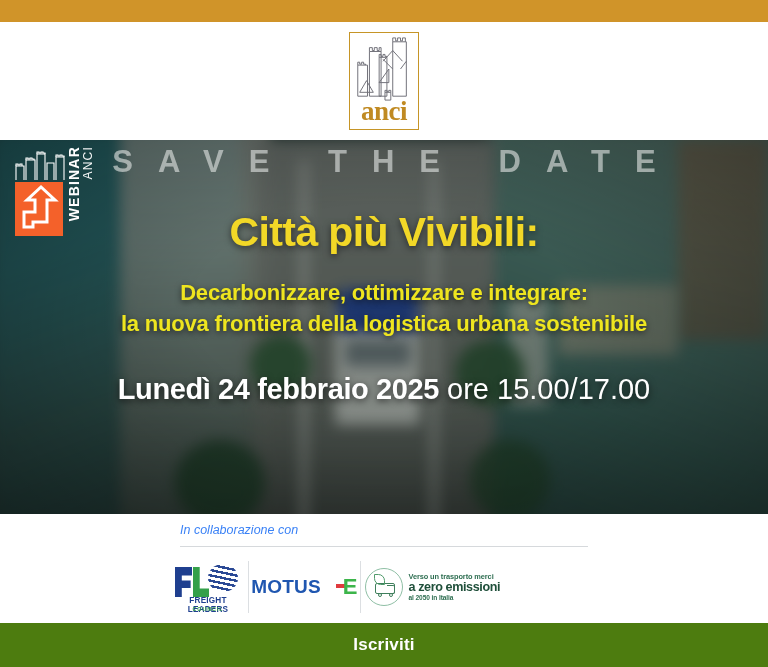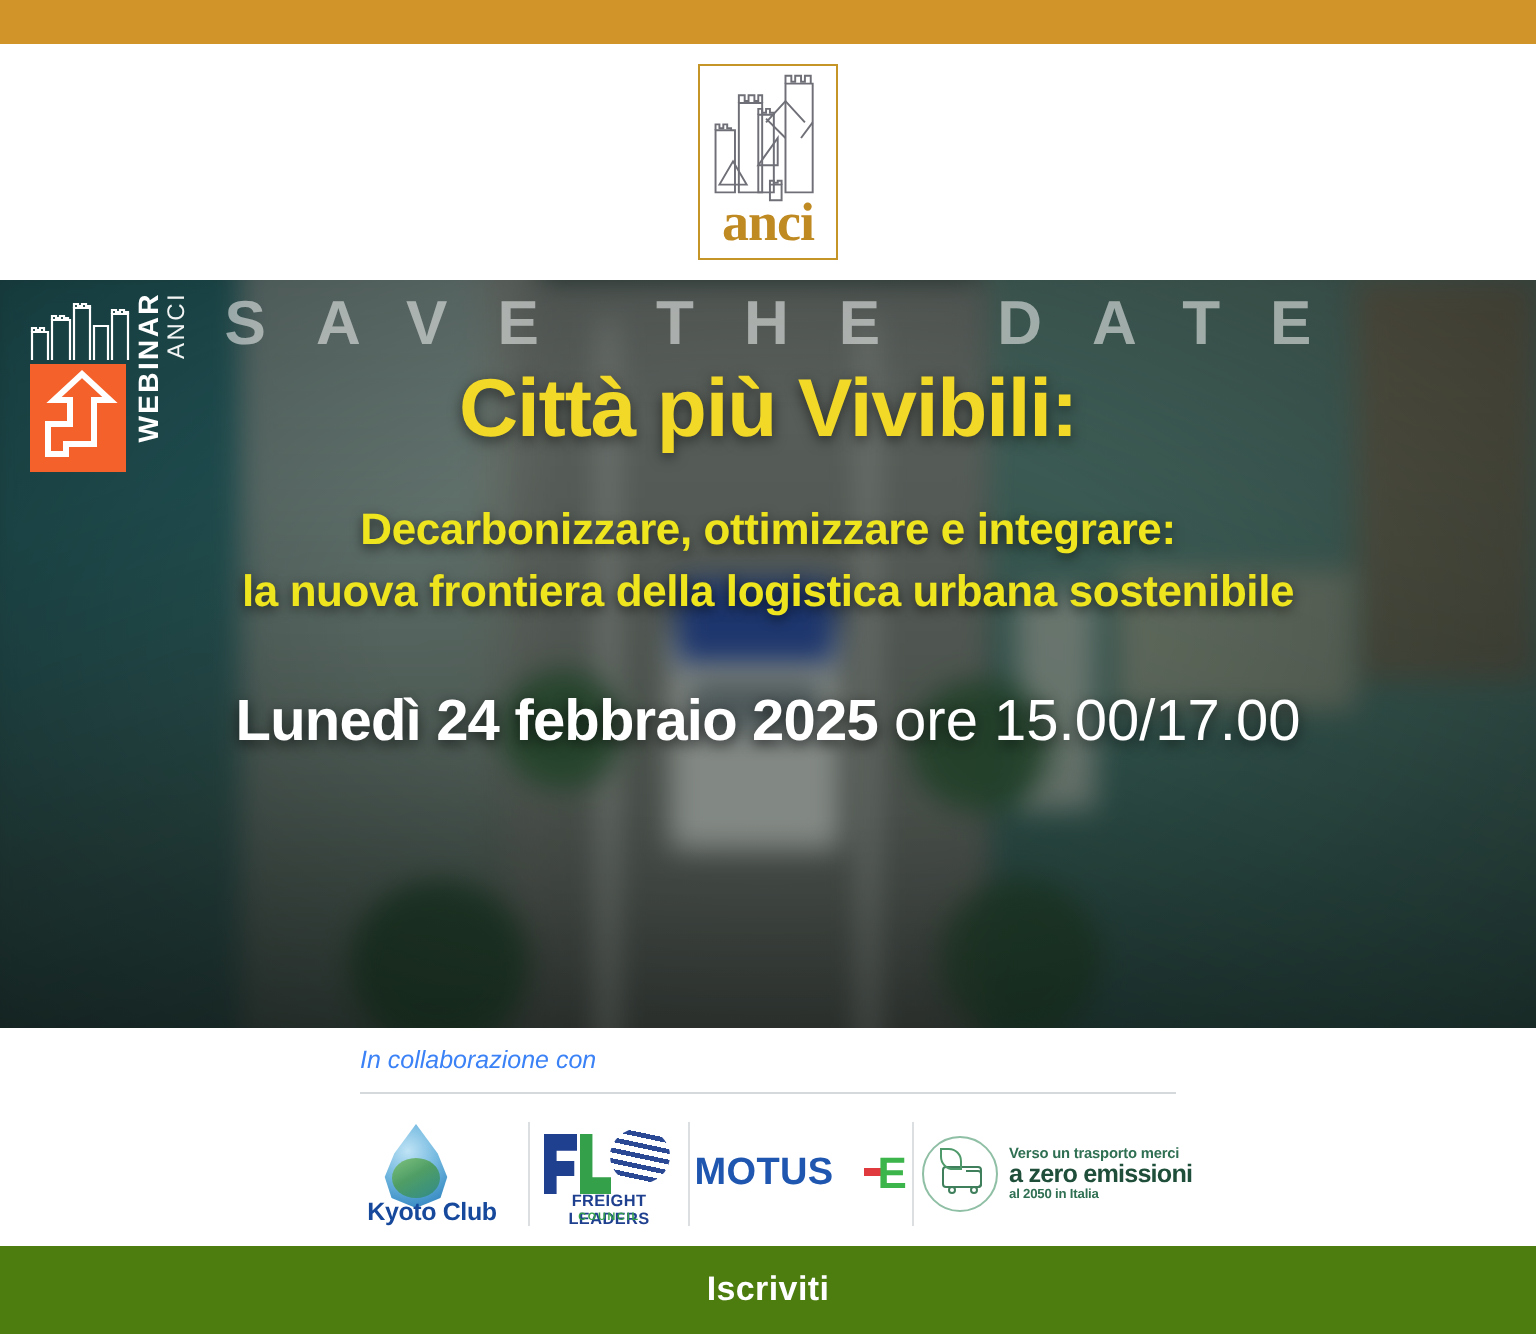--- a/index.html
+++ b/index.html
@@ -106,21 +106,21 @@
     position:absolute; top:4px; left:0; width:100%; z-index:5;
     text-align:center; color:rgba(225,228,226,0.62);
     font-size:31px; font-weight:bold; letter-spacing:25px;
     text-indent:25px; white-space:nowrap;
   }
 
   .hero-content {
     position:absolute; left:0; top:0; width:100%; height:100%;
     z-index:7; display:flex; flex-direction:column;
     align-items:center; justify-content:flex-start;
-    padding-top:42px; text-align:center;
+    padding-top:70px; text-align:center;
   }
   .title {
     color:#f2d827; font-weight:bold; font-size:41px; line-height:1.12;
     letter-spacing:-0.6px;
     text-shadow:0 2px 7px rgba(0,0,0,0.55);
     white-space:nowrap;
   }
   .title .l2 { font-size:41px; }
   .subtitle {
     margin-top:21px; color:#eee51f; font-weight:bold;
@@ -340,27 +340,20 @@
       </div>
     </div>
   </div>
 
   <div class="partners">
     <div class="collab-label">In collaborazione con</div>
     <div class="collab-rule"></div>
 
     <div class="logos-row">
 
-      <div class="logo-cell c1">
-        <div class="kyoto">
-          <div class="kyoto-drop"></div>
-          <div class="kyoto-globe"></div>
-          <div class="kyoto-text">Kyoto Club</div>
-        </div>
-      </div>
 
       <div class="logo-cell c2">
         <div class="flc">
           <div class="flc-f"></div>
           <div class="flc-l"></div>
           <div class="flc-globe"></div>
           <div class="flc-t1">FREIGHT LEADERS</div>
           <div class="flc-t2">COUNCIL</div>
         </div>
       </div>

